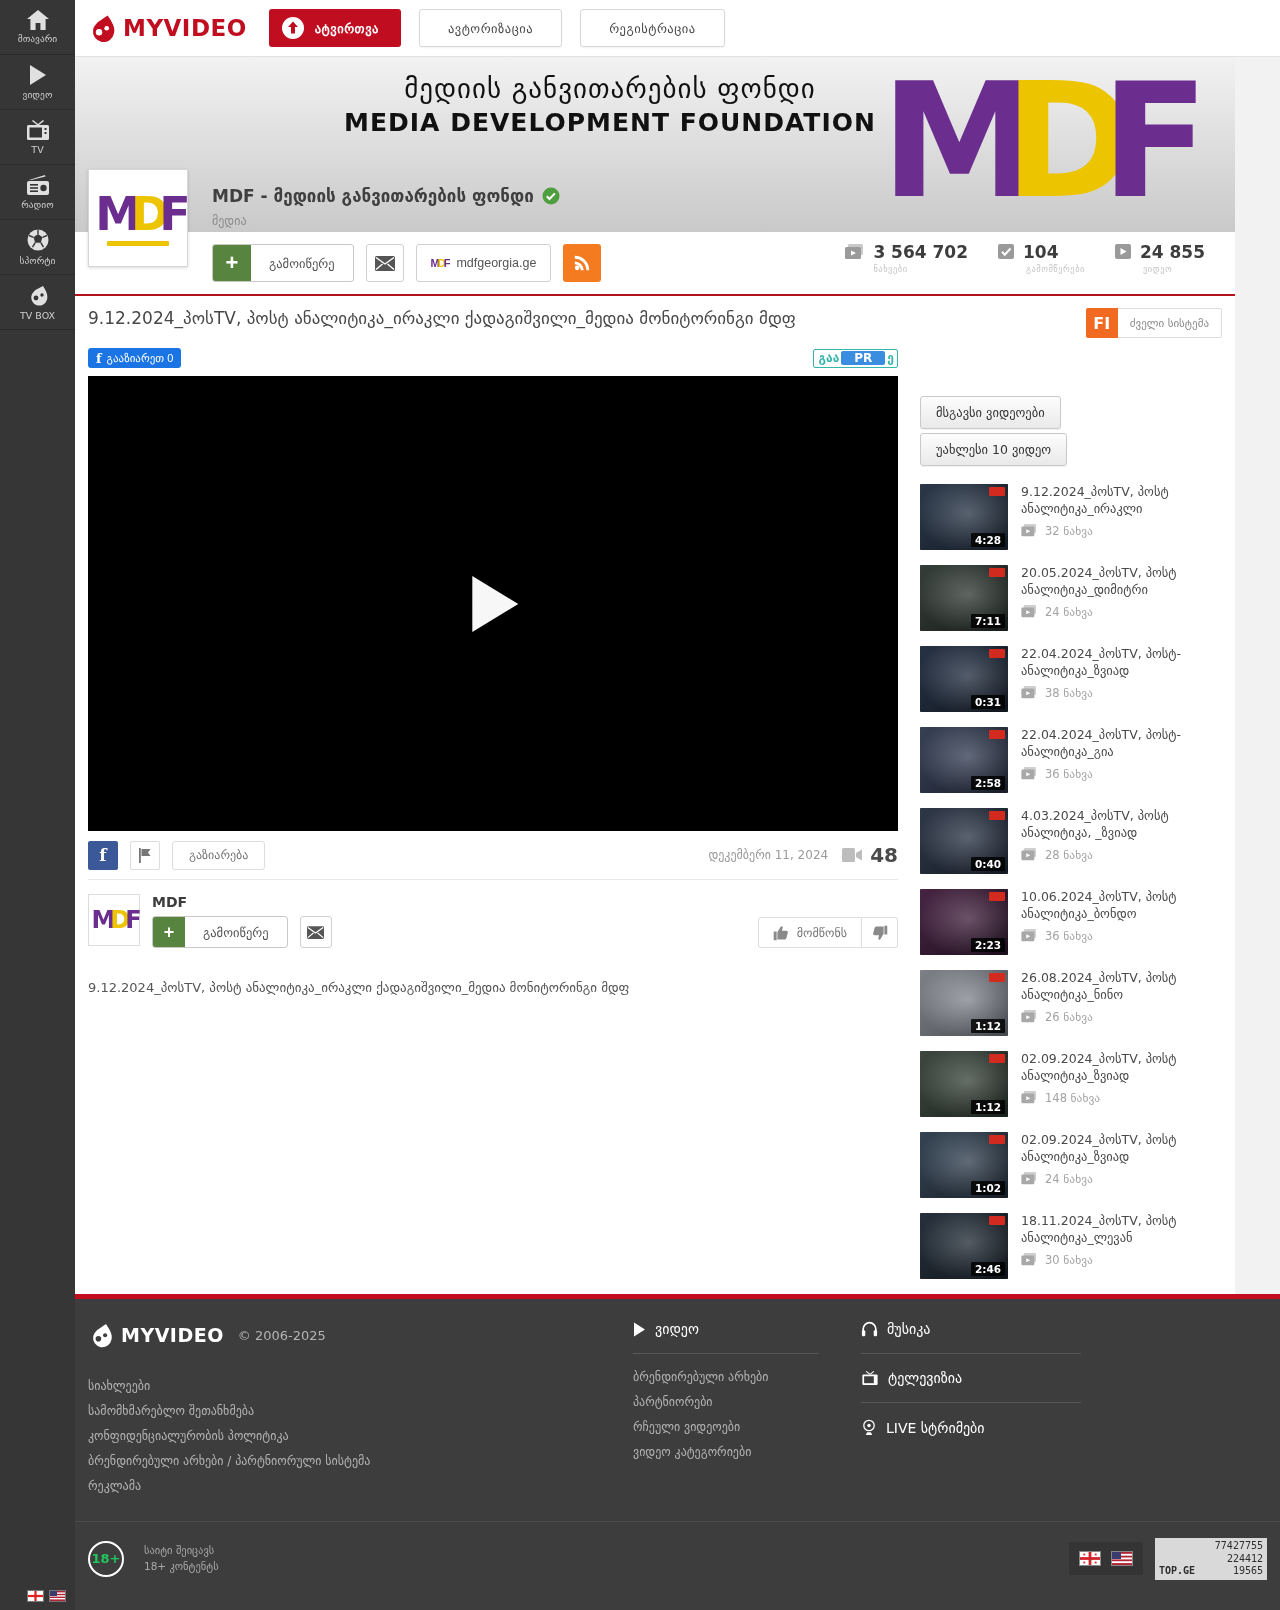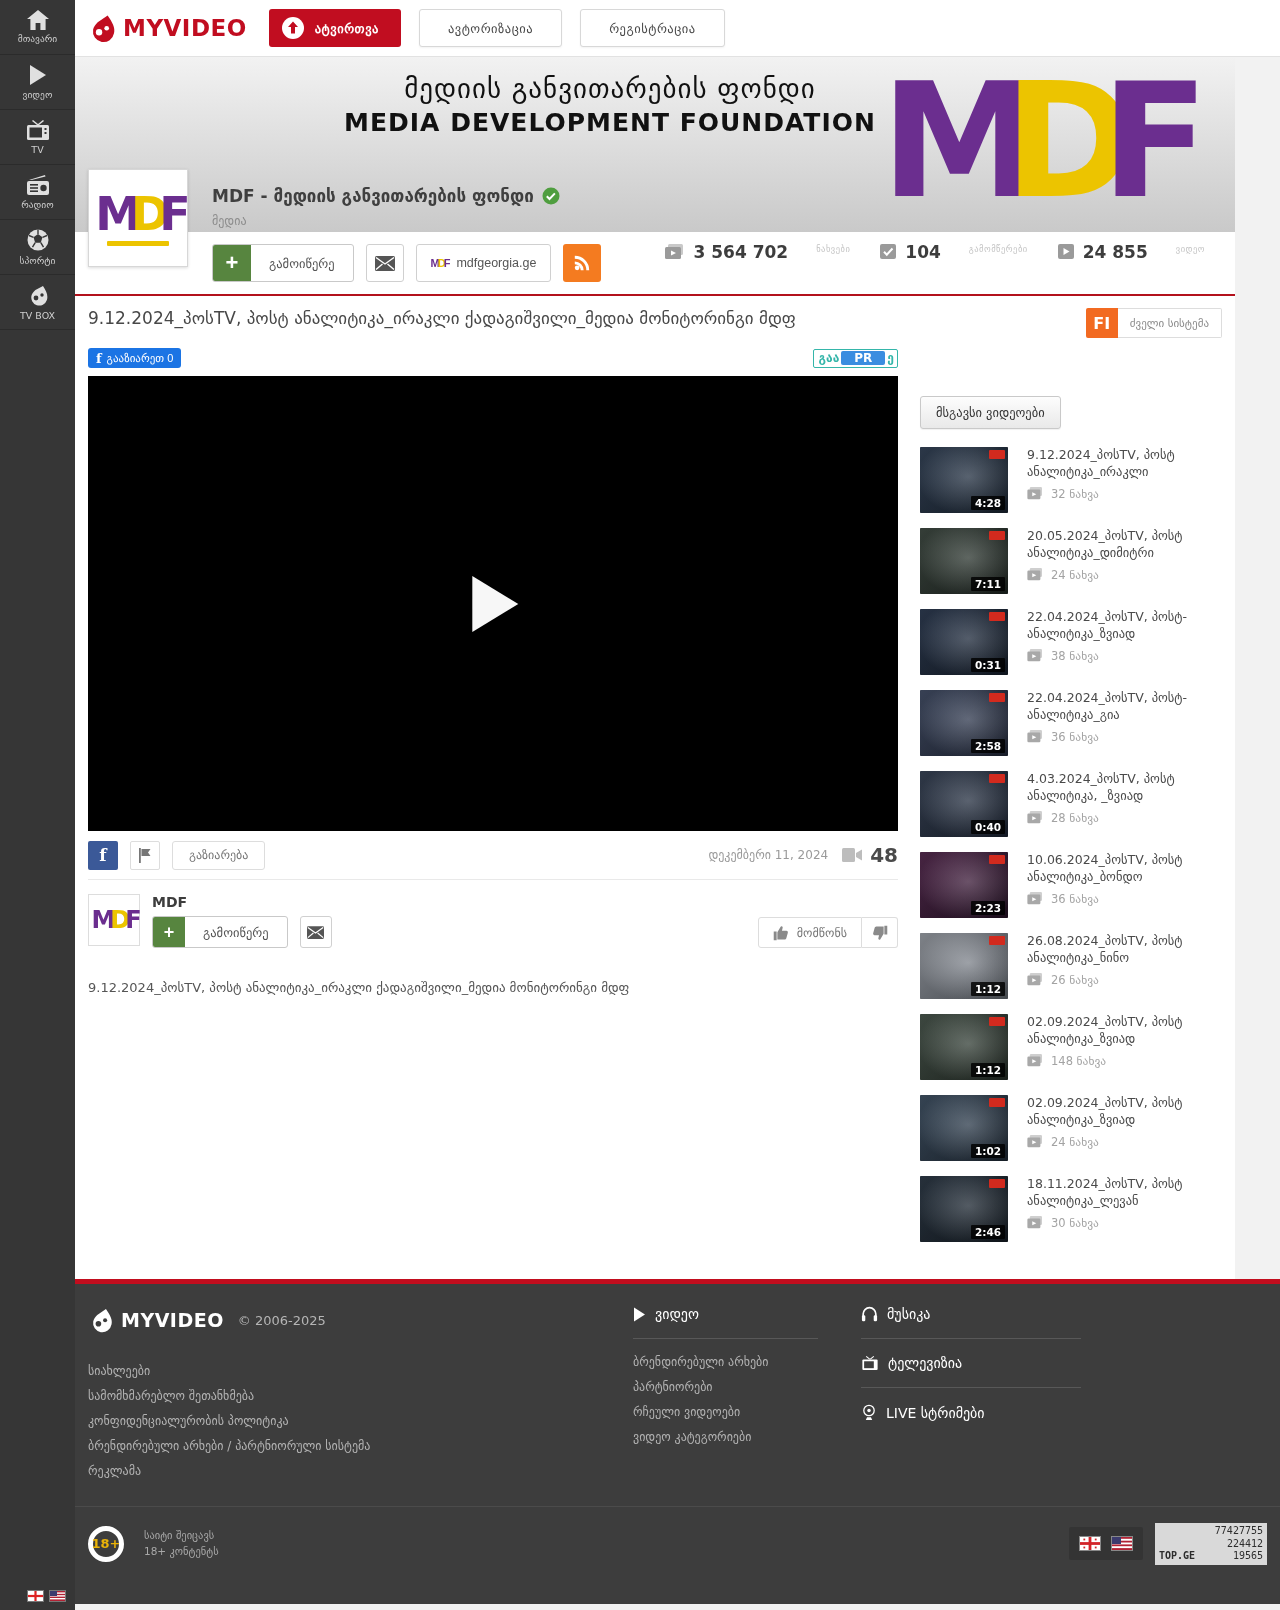--- a/index.html
+++ b/index.html
@@ -51,21 +51,21 @@
   
   .sub-row { height:62px; display:flex; align-items:center; padding-left:137px; position:relative; }
   .subscribe-btn { display:flex; align-items:stretch; height:38px; border:1px solid #c9c9c9; border-radius:3px; overflow:hidden; background:#fff; cursor:pointer; padding:0; }
   .sub-plus { width:38px; background:#57853f; color:#fff; display:flex; align-items:center; justify-content:center; font-size:22px; font-weight:bold; }
   .sub-text { display:flex; align-items:center; padding:0 18px; font-size:12.5px; color:#555; }
   .sq-btn { width:38px; height:38px; margin-left:12px; border:1px solid #d0d0d0; border-radius:3px; background:#fff; display:flex; align-items:center; justify-content:center; cursor:pointer; color:#555; }
   .site-btn { height:38px; margin-left:12px; border:1px solid #d0d0d0; border-radius:3px; background:#fff; display:flex; align-items:center; gap:8px; padding:0 14px; font-size:12.5px; color:#555; cursor:pointer; }
   .site-logo { font-size:11px; font-weight:bold; letter-spacing:-2px; }
   .rss-btn { width:38px; height:38px; margin-left:12px; border:none; border-radius:3px; background:#f47b20; display:flex; align-items:center; justify-content:center; cursor:pointer; }
   .stats { position:absolute; right:30px; top:10px; display:flex; gap:30px; }
-  .stat { display:flex; flex-direction:row; }
+  .stat { display:flex; flex-direction:column; }
   .stat-top { display:flex; align-items:center; gap:8px; }
   .stat-val { font-size:17px; font-weight:bold; color:#3d3d3d; }
   .stat-label { font-size:8.5px; color:#c2c2c2; margin-top:2px; margin-left:28px; letter-spacing:.5px; }
   .red-line { height:2px; background:#b3111c; }
 
   
   .video-head { display:flex; align-items:flex-start; padding:12px 13px 0; }
   .video-title { flex:1; font-size:17px; font-weight:normal; color:#484848; }
   .old-player { display:flex; align-items:stretch; height:30px; }
   .fi-box { width:32px; background:#f26a21; color:#fff; font-weight:bold; font-size:16px; display:flex; align-items:center; justify-content:center; border-radius:2px 0 0 2px; cursor:pointer; }
@@ -120,40 +120,40 @@
   .t3 { background:linear-gradient(135deg,#33425a,#141c27); }
   .t4 { background:linear-gradient(135deg,#4a5670,#202636); }
   .t5 { background:linear-gradient(135deg,#3e4a5e,#1a2230); }
   .t6 { background:linear-gradient(135deg,#5e3058,#241224); }
   .t7 { background:linear-gradient(135deg,#a8adb5,#5c6168); }
   .t8 { background:linear-gradient(135deg,#515f55,#222a24); }
   .t9 { background:linear-gradient(135deg,#475a6e,#1d2732); }
   .t10 { background:linear-gradient(135deg,#33404e,#131a21); }
   .dur { position:absolute; right:3px; bottom:3px; background:rgba(0,0,0,.82); color:#fff; font-size:10.5px; font-weight:bold; padding:1px 4px; border-radius:1px; z-index:2; }
   .tv-logo { position:absolute; right:3px; top:3px; width:16px; height:9px; background:#d22a1e; border-radius:1px; z-index:2; }
-  .rl-info { margin-left:19px; }
+  .rl-info { margin-left:13px; }
   .rl-title { font-size:12.5px; color:#4a4a4a; line-height:1.35; }
   .rl-views { margin-top:6px; display:flex; align-items:center; gap:7px; color:#a3a3a3; font-size:11.5px; }
 
   
   .footer { border-top:5px solid #c20d1e; background:#3d3d3d; height:325px; position:relative; margin-top:0; }
   .f-top { display:flex; padding:22px 13px 0; }
   .f-col1 { width:545px; }
   .f-brand { display:flex; align-items:center; }
   .f-brand-text { color:#fff; font-size:19px; font-weight:bold; letter-spacing:.5px; margin-left:7px; }
   .f-copy { color:#b5b5b5; font-size:13px; margin-left:14px; }
   .f-links { margin-top:30px; }
   .f-link { font-size:12px; color:#b2b2b2; margin-bottom:11px; cursor:pointer; }
   .f-col2 { width:206px; }
   .f-head { display:flex; align-items:center; gap:9px; color:#fff; font-size:14px; }
   .f-div { border-bottom:1px solid #585858; margin:16px 0; width:185px; }
   .f-col3 { margin-left:22px; width:240px; }
   .f-col3 .f-head { cursor:pointer; }
   .f-bottom { position:absolute; left:0; right:0; top:222px; border-top:1px solid #4b4b4b; padding:16px 13px 0; display:flex; align-items:center; }
-  .age-badge { width:36px; height:36px; border:5px solid #ffffff; border-radius:50%; color:#eab308; font-size:13px; font-weight:bold; display:flex; align-items:center; justify-content:center; }
+  .age-badge { width:36px; height:36px; border:2px solid #ffffff; border-radius:50%; color:#22c55e; font-size:13px; font-weight:bold; display:flex; align-items:center; justify-content:center; }
   .age-text { margin-left:20px; font-size:10.5px; color:#a8a8a8; line-height:1.5; }
   .b-right { margin-left:auto; display:flex; align-items:center; gap:12px; }
   .flag-box { display:flex; gap:10px; padding:9px 10px; background:#343434; border-radius:2px; }
   .flag-btn2 { width:22px; height:15px; border:1px solid #888; cursor:pointer; }
   .topge { width:112px; background:#d9d9d9; color:#2d2d2d; font-family:"DejaVu Sans Mono",monospace; font-size:10px; padding:2px 4px; line-height:1.25; }
   .topge-row { display:flex; justify-content:space-between; }
   .topge-num { text-align:right; }
   .topge-label { font-weight:bold; font-size:10px; }
 </style>
 </head>
@@ -411,20 +411,21 @@
                 </svg>
             </button>
           </div>
         </div>
 
         <div class="desc">9.12.2024_პოსTV, პოსტ ანალიტიკა_ირაკლი ქადაგიშვილი_მედია მონიტორინგი მდფ</div>
       </div>
 
       <div class="right-col">
         <div><span class="rel-tab">მსგავსი ვიდეოები</span></div>
+        <div><span class="rel-tab">უახლესი 10 ვიდეო</span></div>
 
         <div class="rel-list">
           <div class="rel-item">
             <div class="thumb t1">
                 <span class="tv-logo"></span>
                 <span class="dur">4:28</span>
               </div>
             <div class="rl-info">
                 <div class="rl-title">9.12.2024_პოსTV, პოსტ ანალიტიკა_ირაკლი</div>
               <div class="rl-views">

